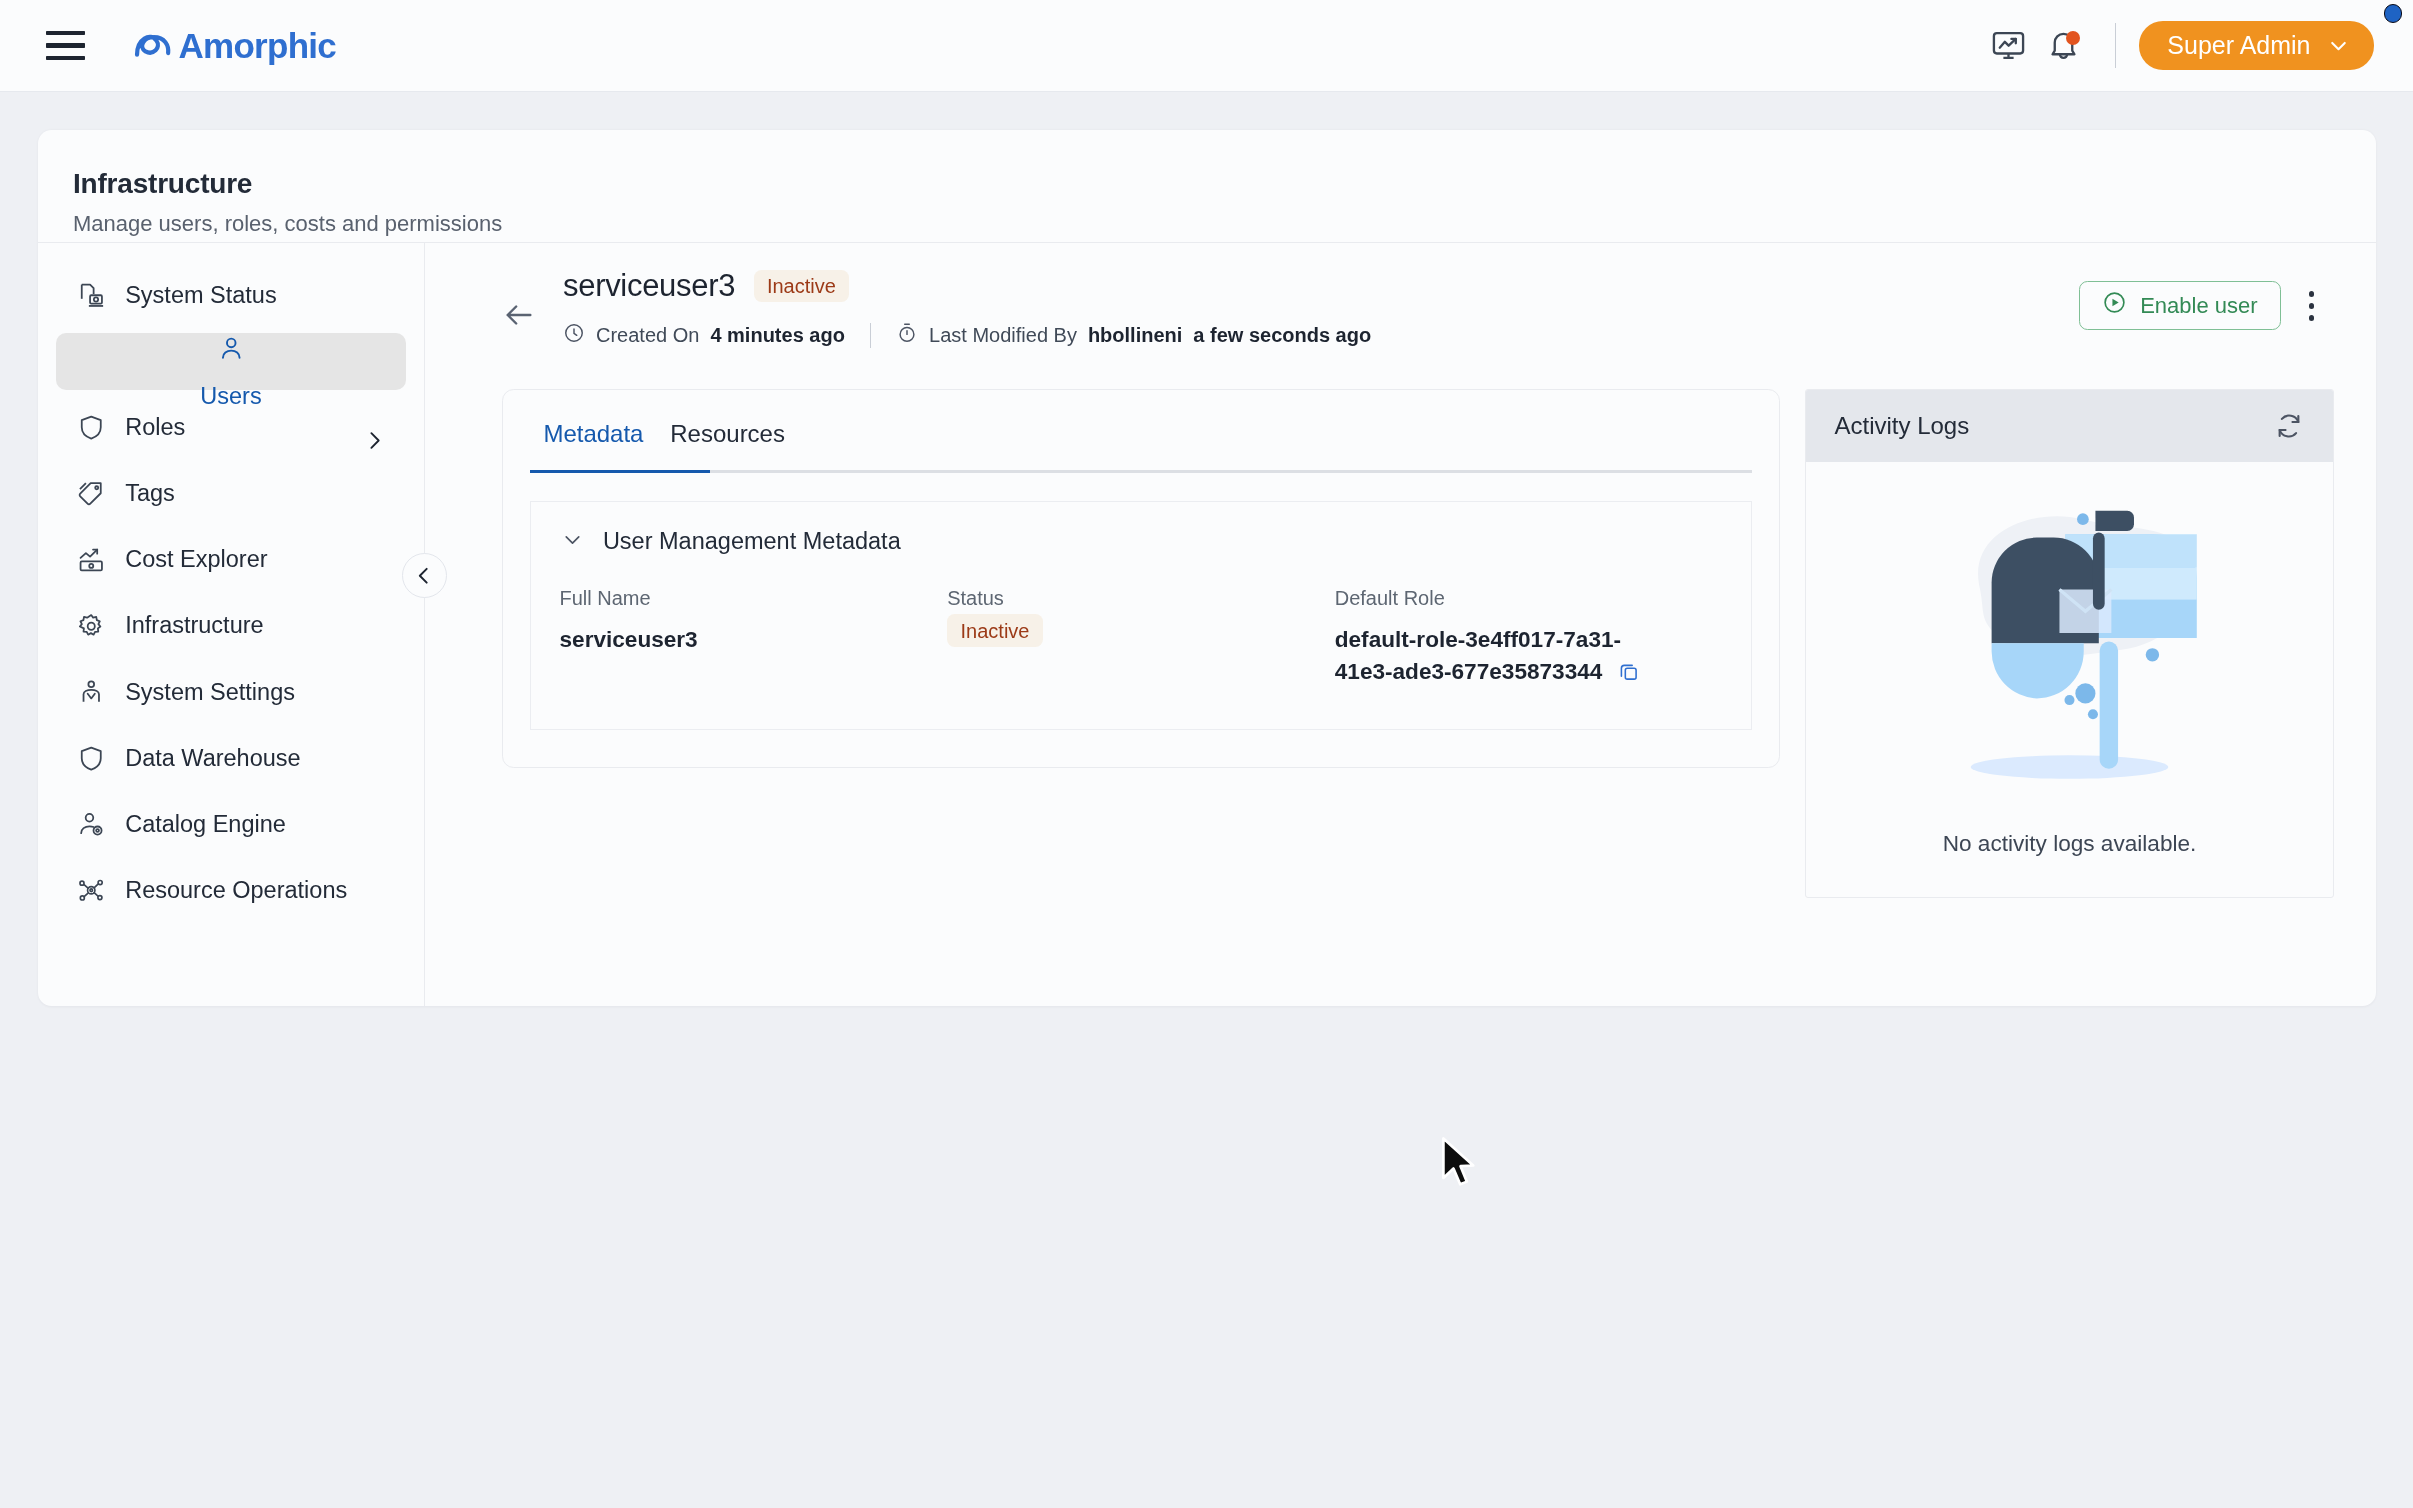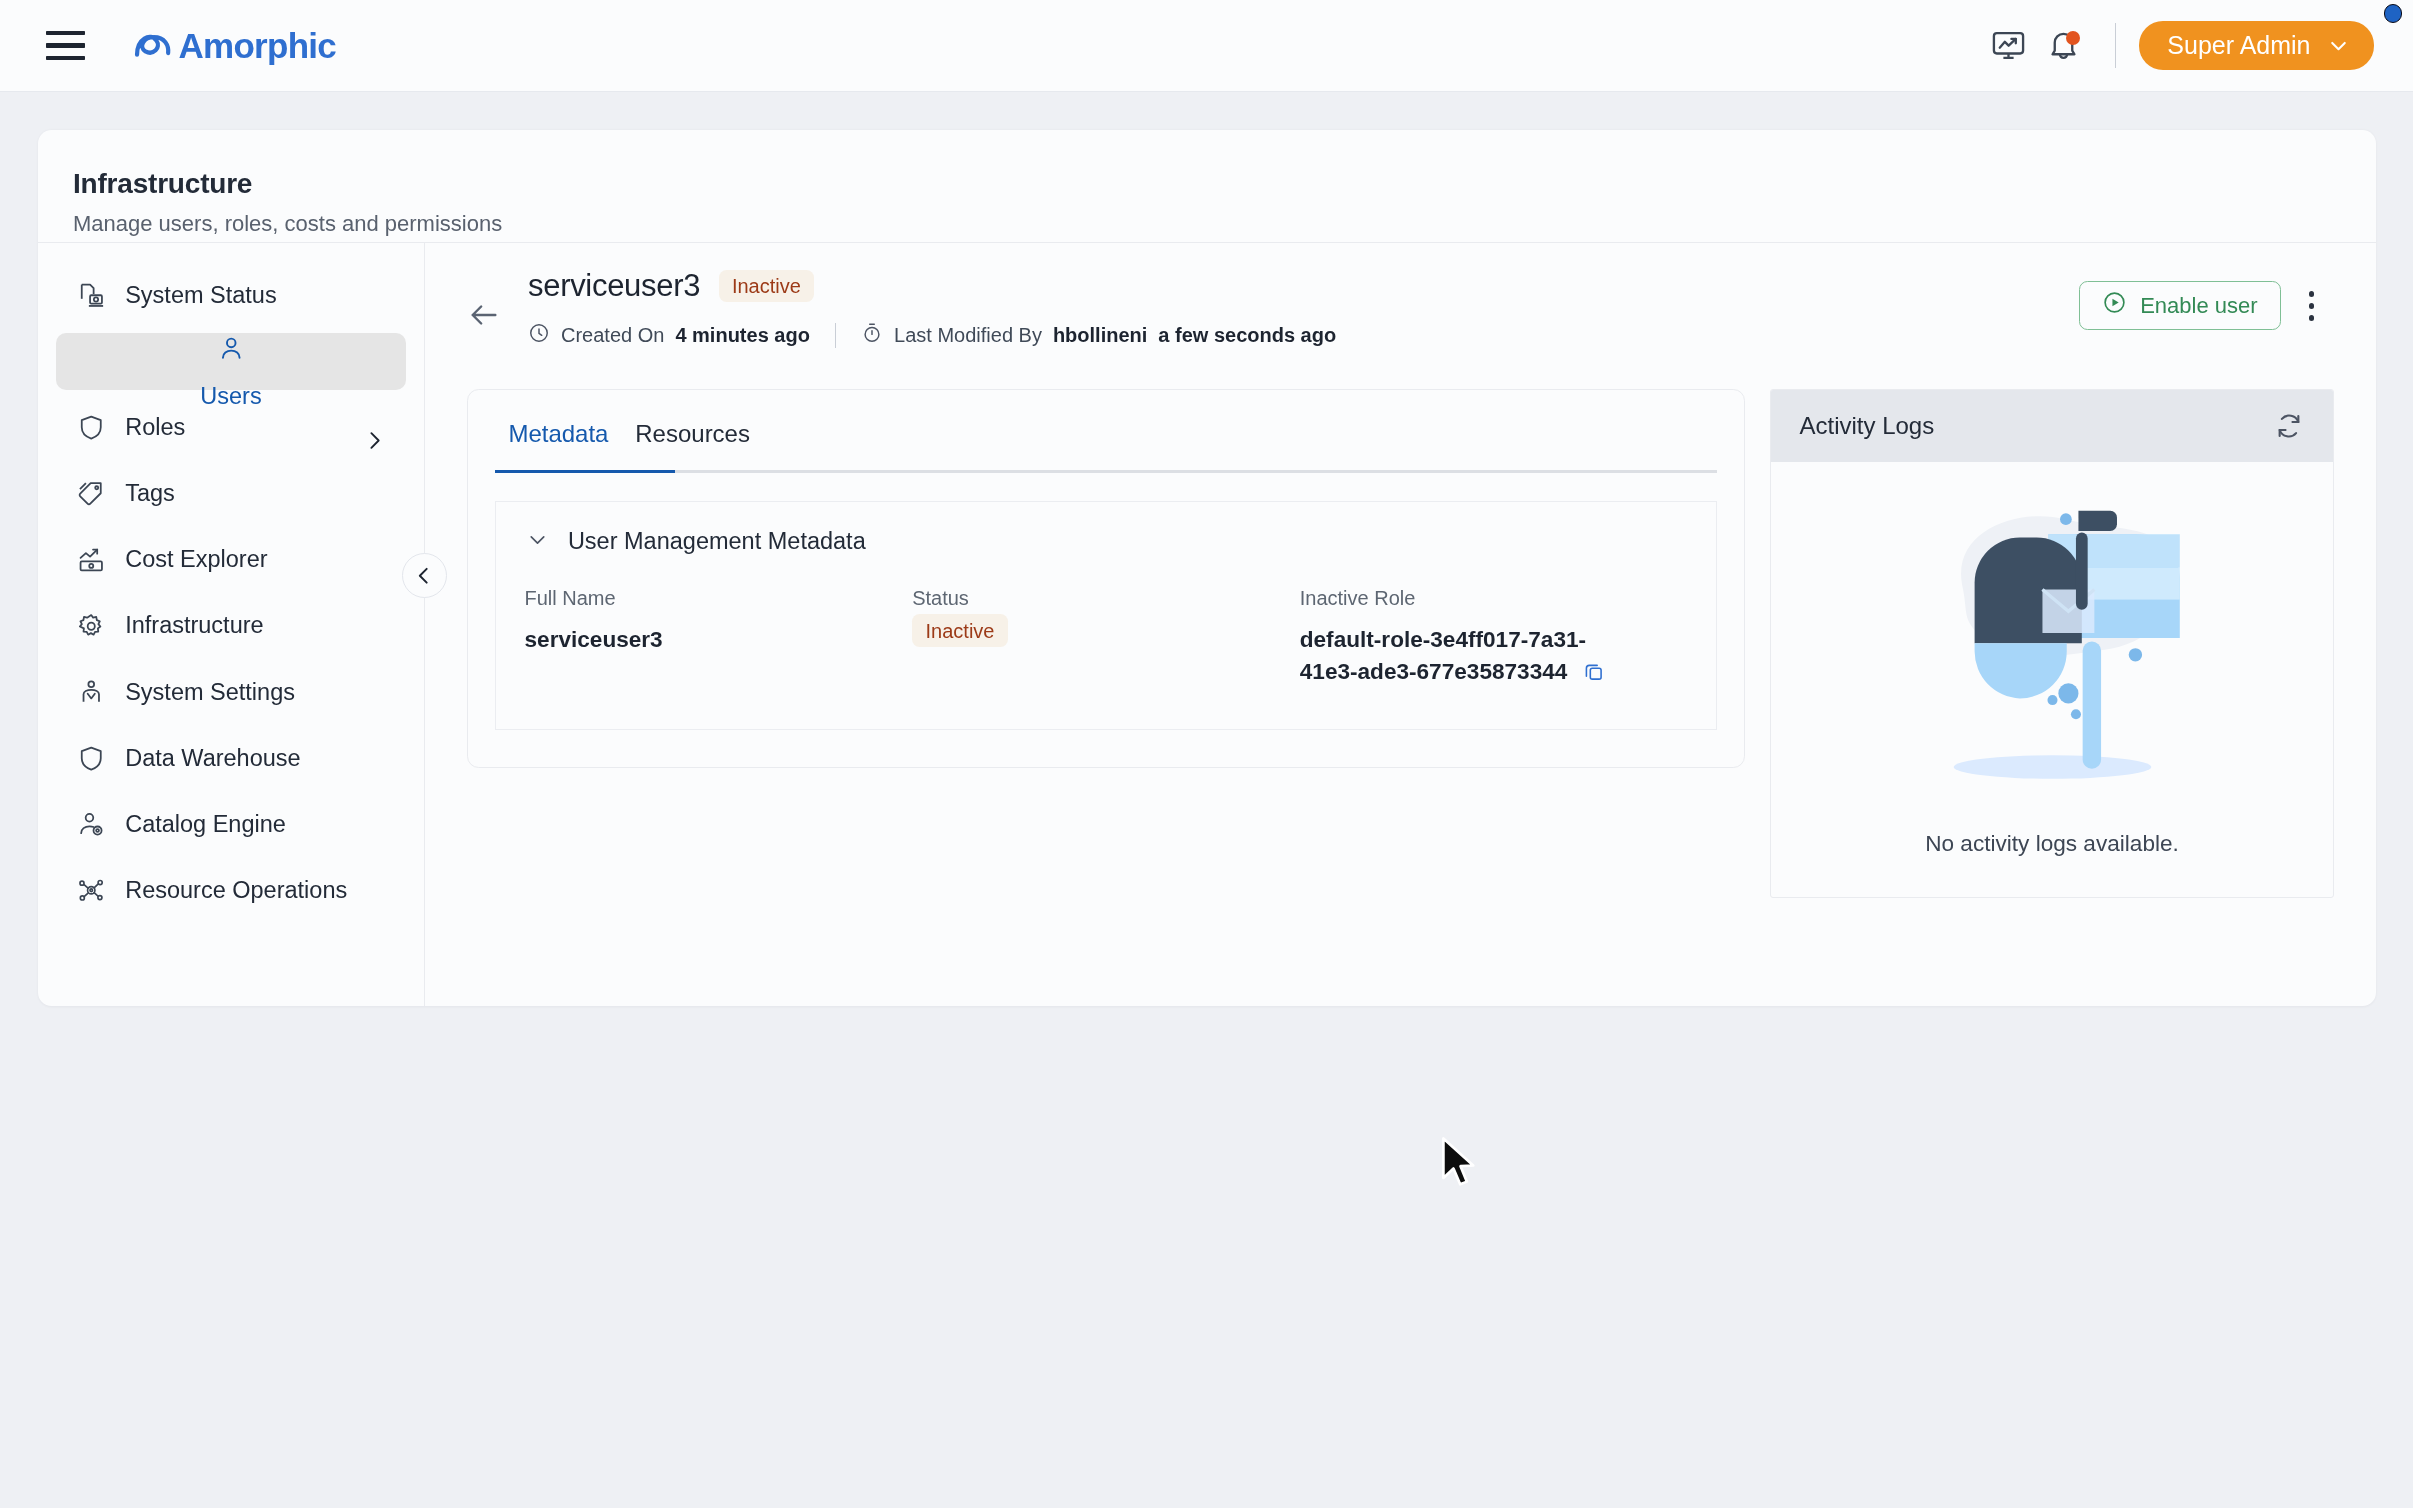--- a/index.html
+++ b/index.html
@@ -65,21 +65,21 @@
     width: 2338px; height: 876px;
     background: #fbfcfd;
     border-radius: 13.4px;
     box-shadow: 0 0.8px 2.5px rgba(30,40,60,0.05);
     overflow: hidden;
   }
   .page-head { padding: 38px 0 0 35px; height: 113px; border-bottom: 0.8px solid #e9ebef; }
   .page-title { font-size: 28px; font-weight: 700; color: #232b38; letter-spacing: -0.2px; }
   .page-sub { font-size: 22px; color: #59616e; margin-top: 11px; }
 
-  .body-row { display: flex; height: 763px; }
+  .body-row { display: flex; height: 763px; gap: 35px; }
 
   
   .sidebar {
     width: 387px; flex: 0 0 387px;
     border-right: 0.8px solid #e9ebef;
     padding: 23.5px 18.4px 0 18.4px;
     position: relative;
   }
   .nav-item {
     display: flex; align-items: center; gap: 18.4px;
@@ -441,21 +441,21 @@
               </div>
 
               <div class="field">
                 <div class="field-label">Status</div>
                 <div class="badge-wrap">
                   <span class="badge-inactive">Inactive</span>
                 </div>
               </div>
 
               <div class="field">
-                <div class="field-label">Inactive Role</div>
+                <div class="field-label">Default Role</div>
                 <div class="field-value rolename">
                   <span>default-role-3e4ff017-7a31-41e3-ade3-677e35873344</span>
                   <span class="copy-ico">
                     <svg width="23.5" height="23.5" viewBox="0 0 24 24" fill="none" stroke="#2f6fd0" stroke-width="1.6">
                       <rect x="8.5" y="8.5" width="11" height="11" rx="2"></rect>
                       <path d="M15.5 5.5h-8a3 3 0 00-3 3v8" stroke-linecap="round"></path>
                     </svg>
                   </span>
                 </div>
               </div>

